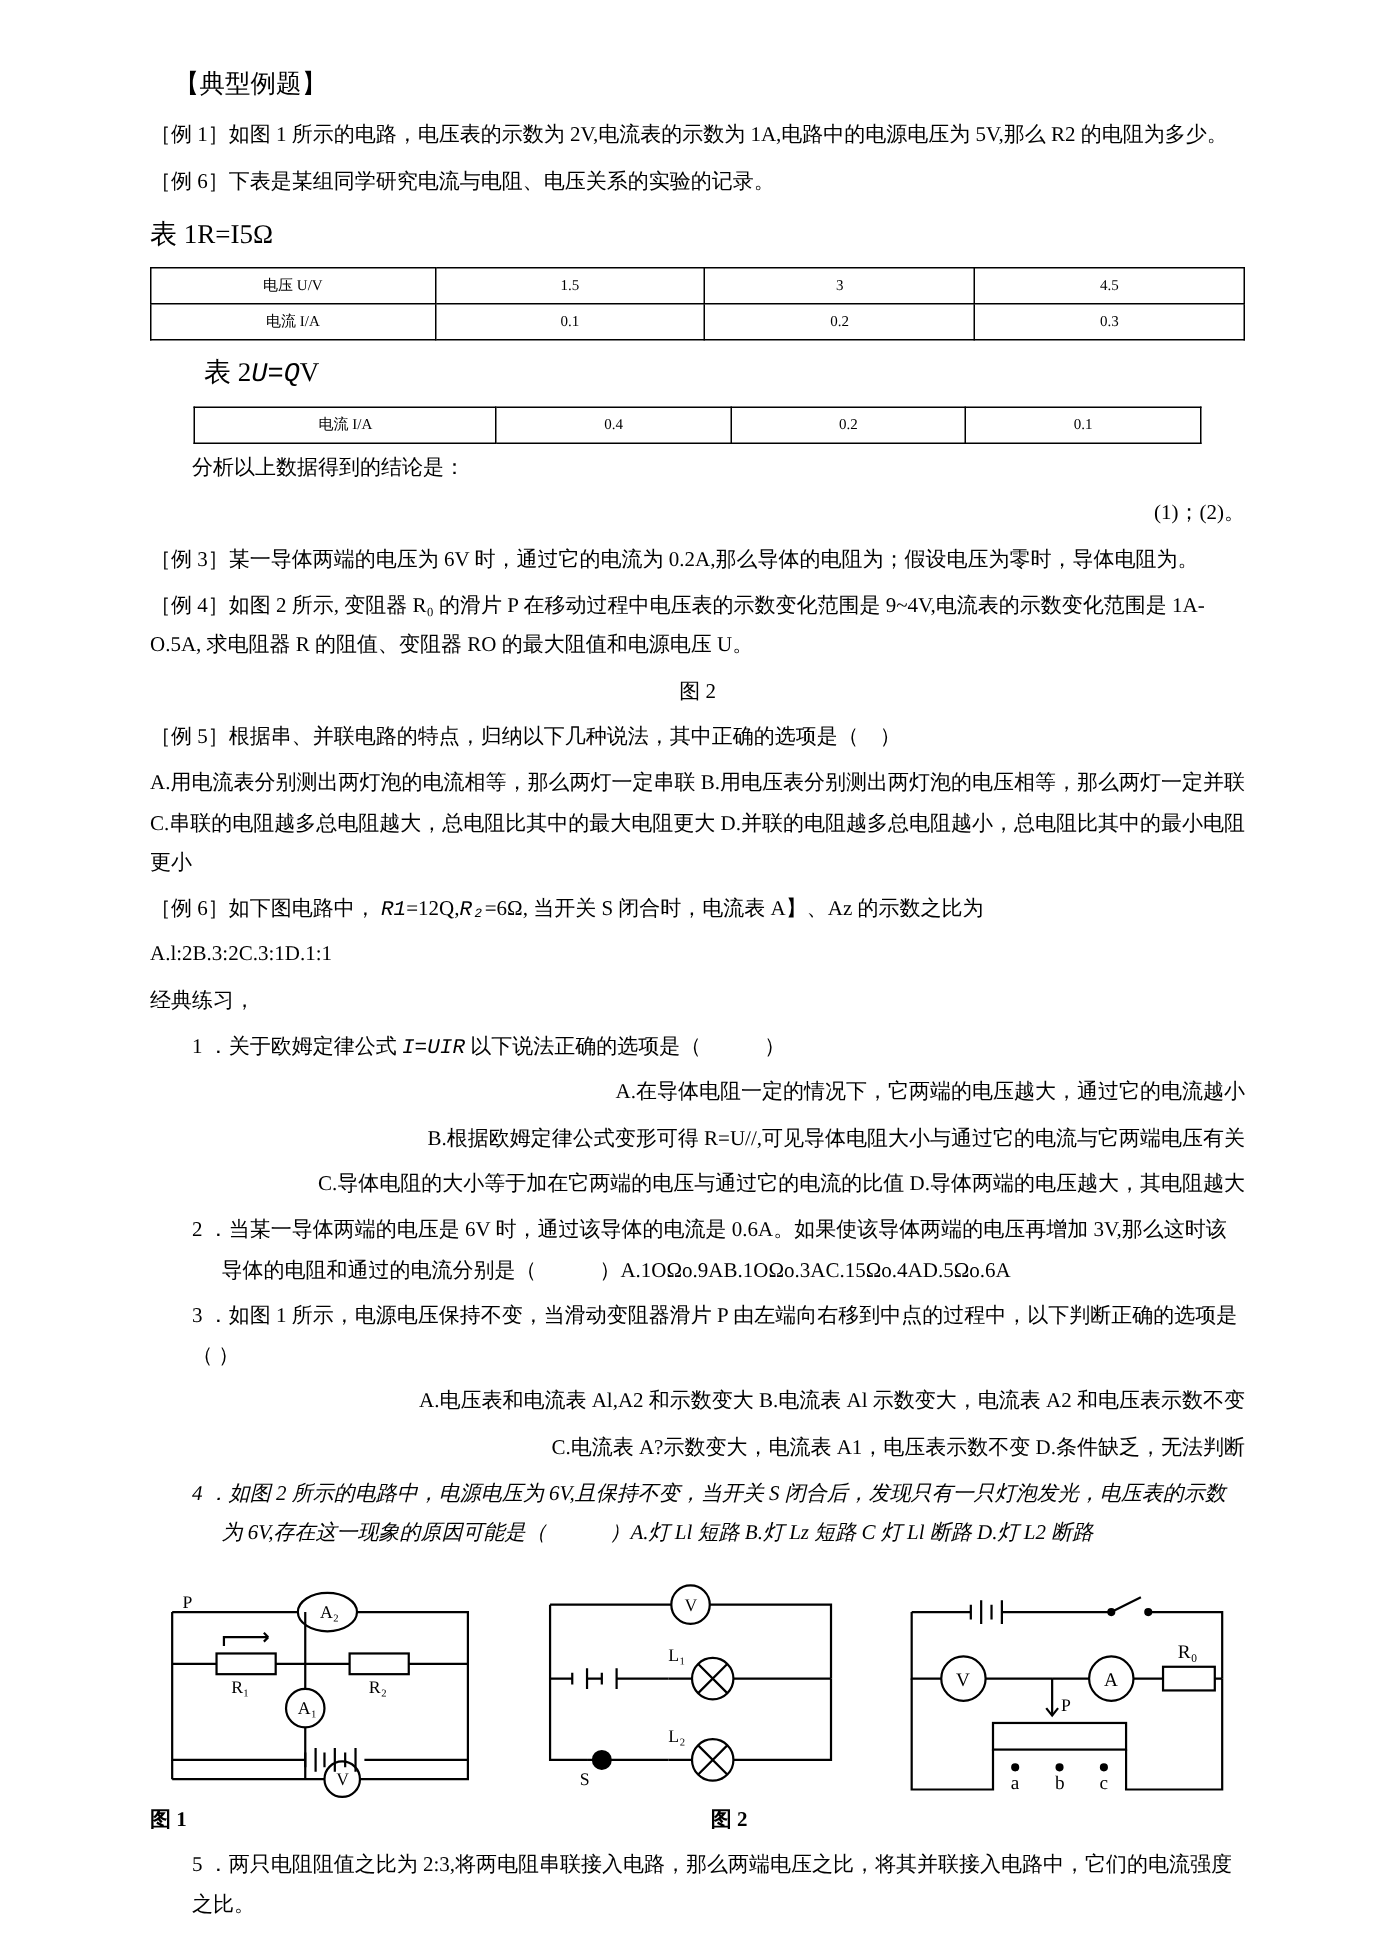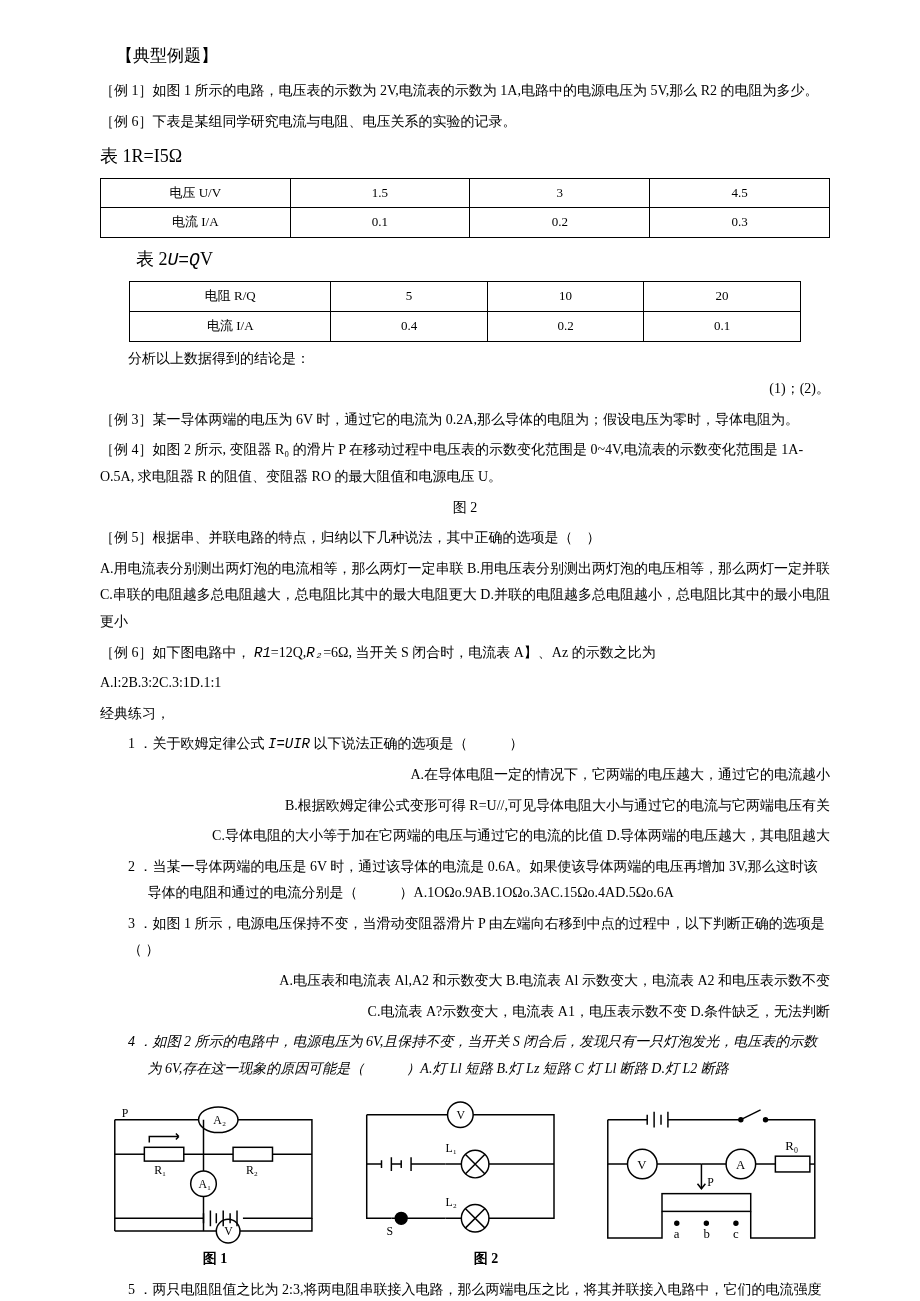--- a/index.html
+++ b/index.html
@@ -16,21 +16,21 @@
   h2 {
     font-size: 17px;
     font-weight: normal;
     margin: 0 0 6px 16px;
   }
   p { margin: 4px 0; }
   .indent1 { padding-left: 2em; }
   .indent2 { padding-left: 3em; text-align: right; }
   table {
     border-collapse: collapse;
-    font-size: 13px;
+    font-size: 10px;
   }
   td, th {
     border: 1px solid #000;
     padding: 2px 8px;
     text-align: center;
     font-weight: normal;
   }
   .t1 { width: 100%; }
   .t1 td:first-child {width:26%;}
   .t2 { width: 92%; margin-left: 4%; }
@@ -44,21 +44,21 @@
     gap:20px;
     margin-top:12px;
     align-items:flex-start;
   }
   .diag-row svg { border:none; }
   .fig-label-row {
     display:flex;
     margin-top:2px;
   }
   .fig-label-row span.l1 {
-    display:inline-block; width:230px; text-align:center; font-weight:bold;
+    display:inline-block; width:230px; text-align:left; font-weight:bold;
   }
   .fig-label-row span.l2 {
     display:inline-block; width:240px; text-align:center; font-weight:bold; margin-left:36px;
   }
 </style>
 </head>
 <body>
 
 <h2>【典型例题】</h2>
 
@@ -80,40 +80,34 @@
     <td>0.1</td>
     <td>0.2</td>
     <td>0.3</td>
   </tr>
 </tbody>
   </table>
 
 <p class="caption indent1">表 2<i class="var">U=Q</i>V</p>
 <table class="t2">
   <tbody>
-      <tr>
-    <td>电阻 R/Q</td>
-    <td>5</td>
-    <td>10</td>
-    <td>20</td>
-  </tr>
   <tr>
     <td>电流 I/A</td>
     <td>0.4</td>
     <td>0.2</td>
     <td>0.1</td>
   </tr>
 </tbody>
   </table>
 
 <p class="indent1">分析以上数据得到的结论是：</p>
 <p class="indent2">(1)；(2)。</p>
 
 <p>［例 3］某一导体两端的电压为 6V 时，通过它的电流为 0.2A,那么导体的电阻为；假设电压为零时，导体电阻为。</p>
-<p>［例 4］如图 2 所示, 变阻器 R₀ 的滑片 P 在移动过程中电压表的示数变化范围是 0~4V,电流表的示数变化范围是 1A-O.5A, 求电阻器 R 的阻值、变阻器 RO 的最大阻值和电源电压 U。</p>
+<p>［例 4］如图 2 所示, 变阻器 R₀ 的滑片 P 在移动过程中电压表的示数变化范围是 9~4V,电流表的示数变化范围是 1A-O.5A, 求电阻器 R 的阻值、变阻器 RO 的最大阻值和电源电压 U。</p>
 <p style="text-align:center;">图 2</p>
 
 <p>［例 5］根据串、并联电路的特点，归纳以下几种说法，其中正确的选项是（　）</p>
 <p>A.用电流表分别测出两灯泡的电流相等，那么两灯一定串联 B.用电压表分别测出两灯泡的电压相等，那么两灯一定并联 C.串联的电阻越多总电阻越大，总电阻比其中的最大电阻更大 D.并联的电阻越多总电阻越小，总电阻比其中的最小电阻更小</p>
 
 <p>
   <span>［例 6］如下图电路中，</span>
   <i class="var">R1</i><span>=12Q,</span><i class="var">R₂</i><span>=6Ω, 当开关 S 闭合时，电流表 A】、Az 的示数之比为</span>
 </p>
 

